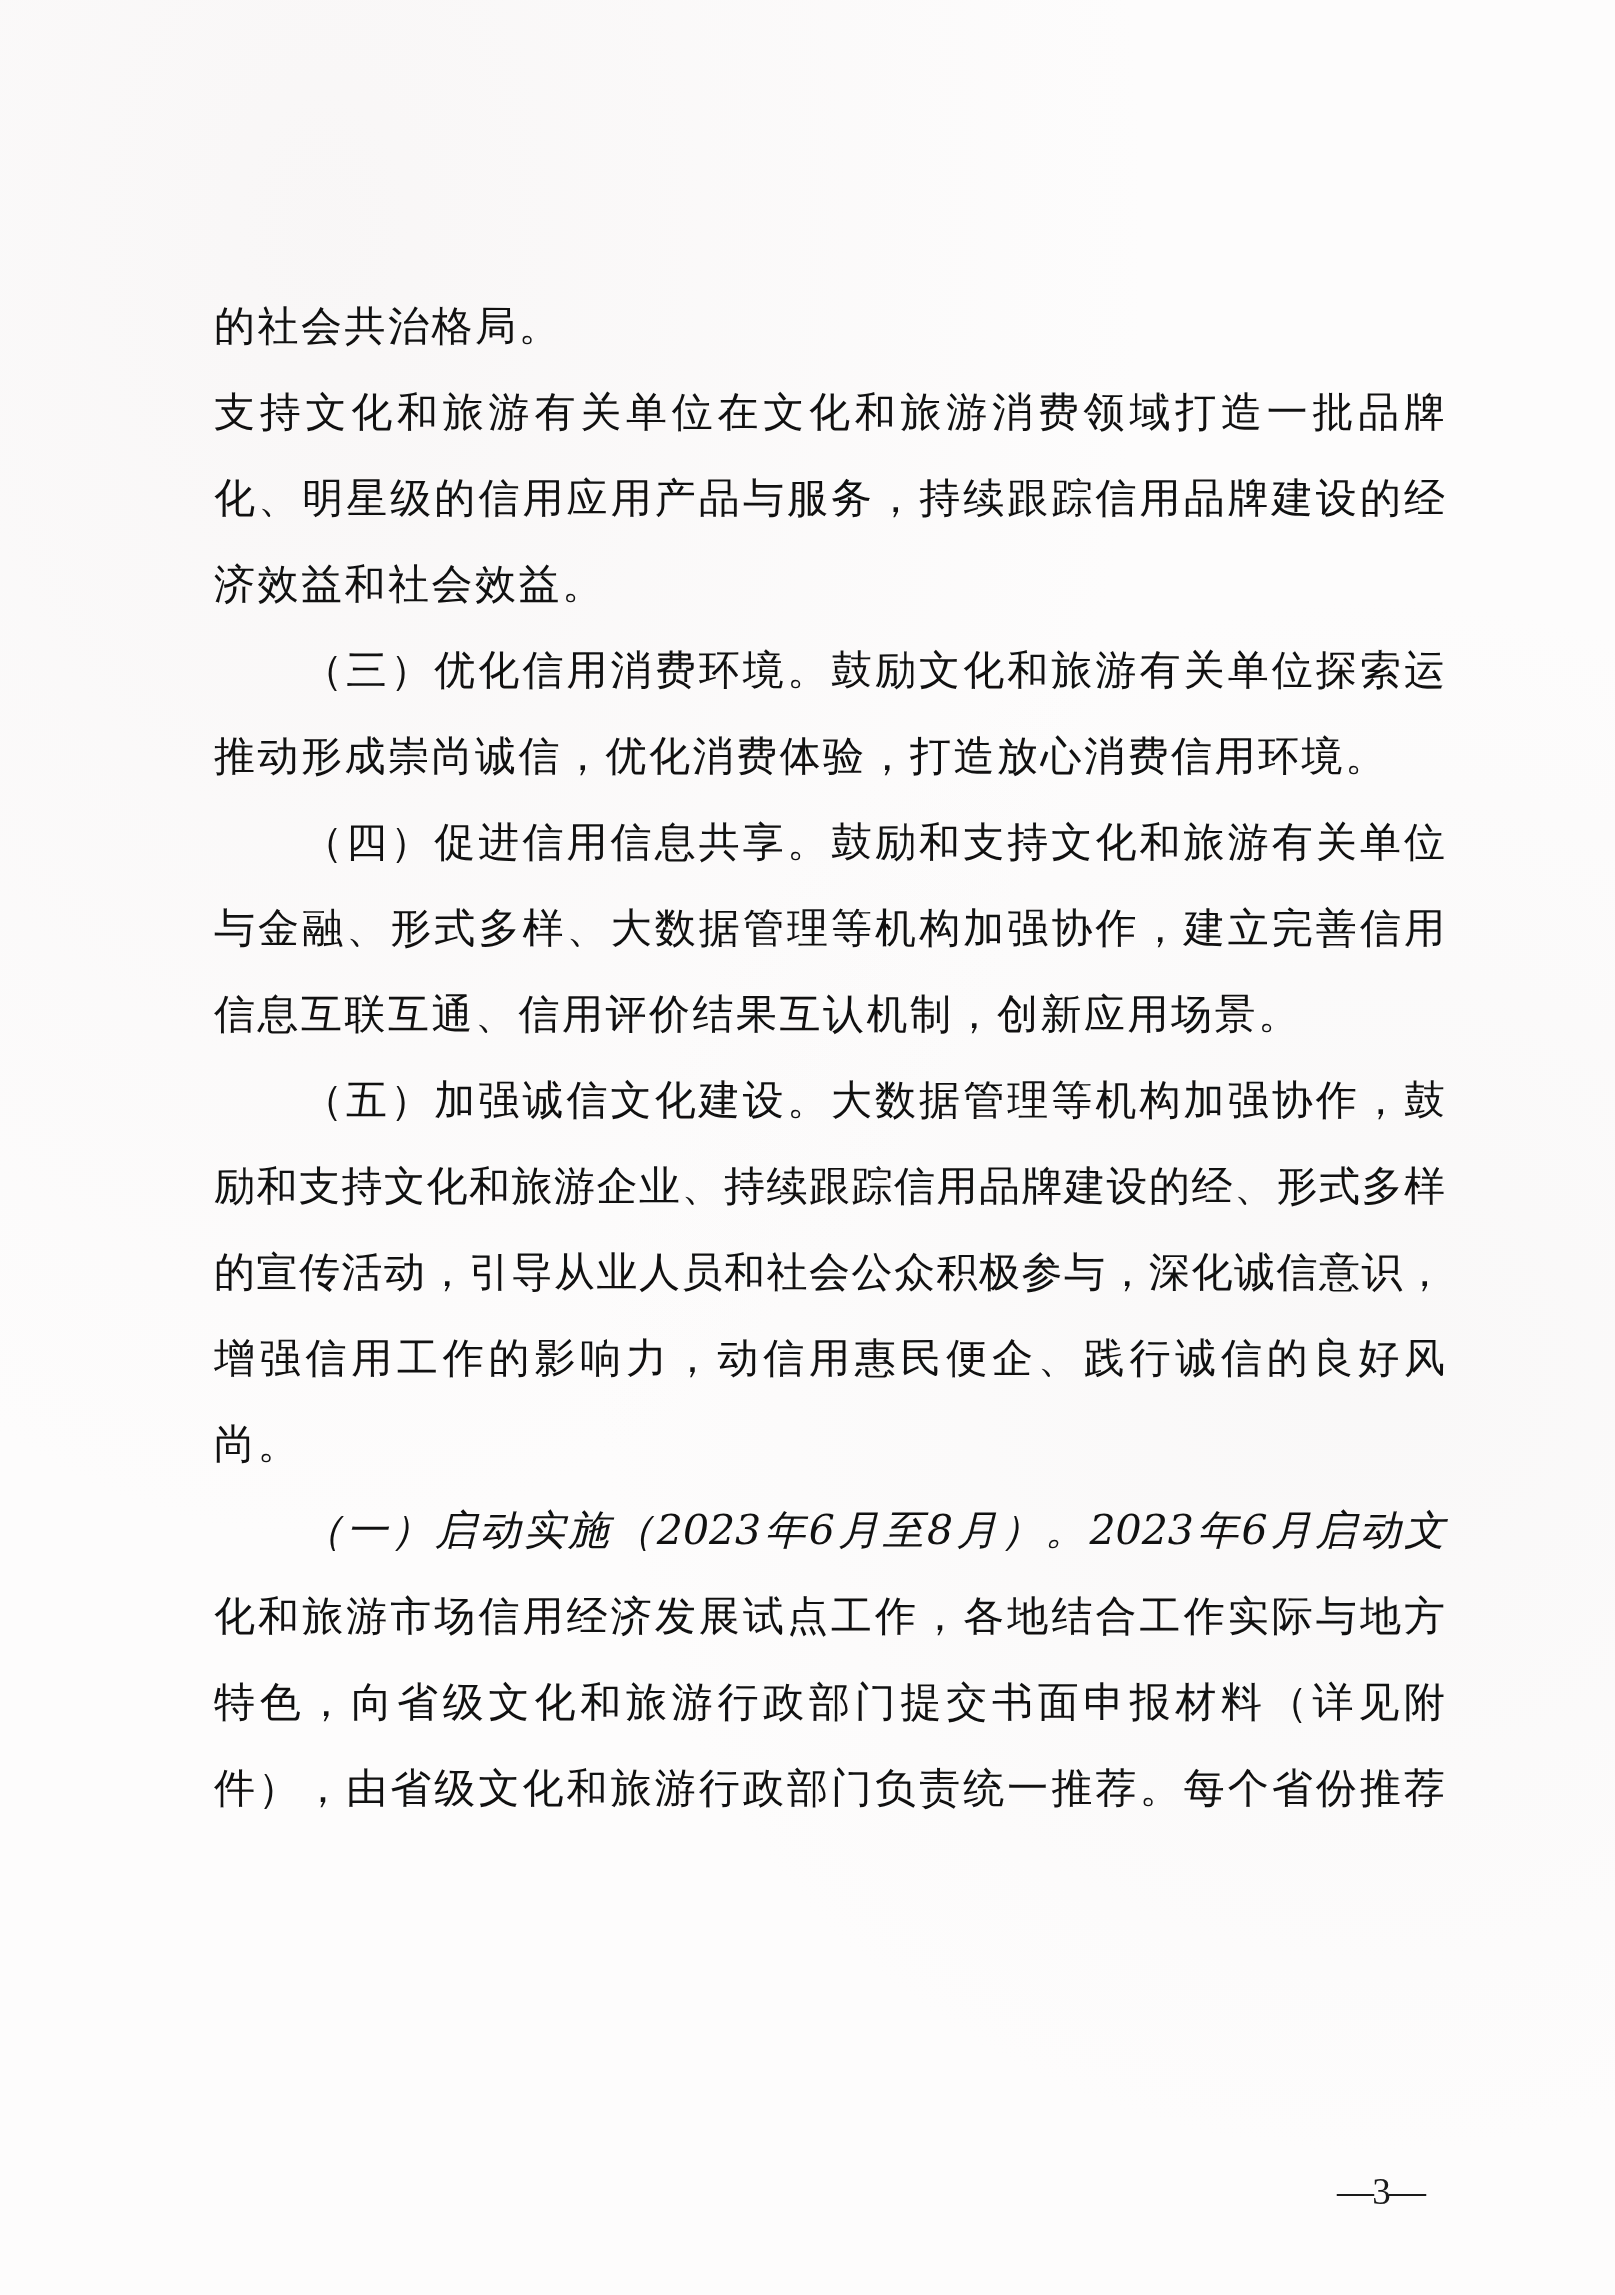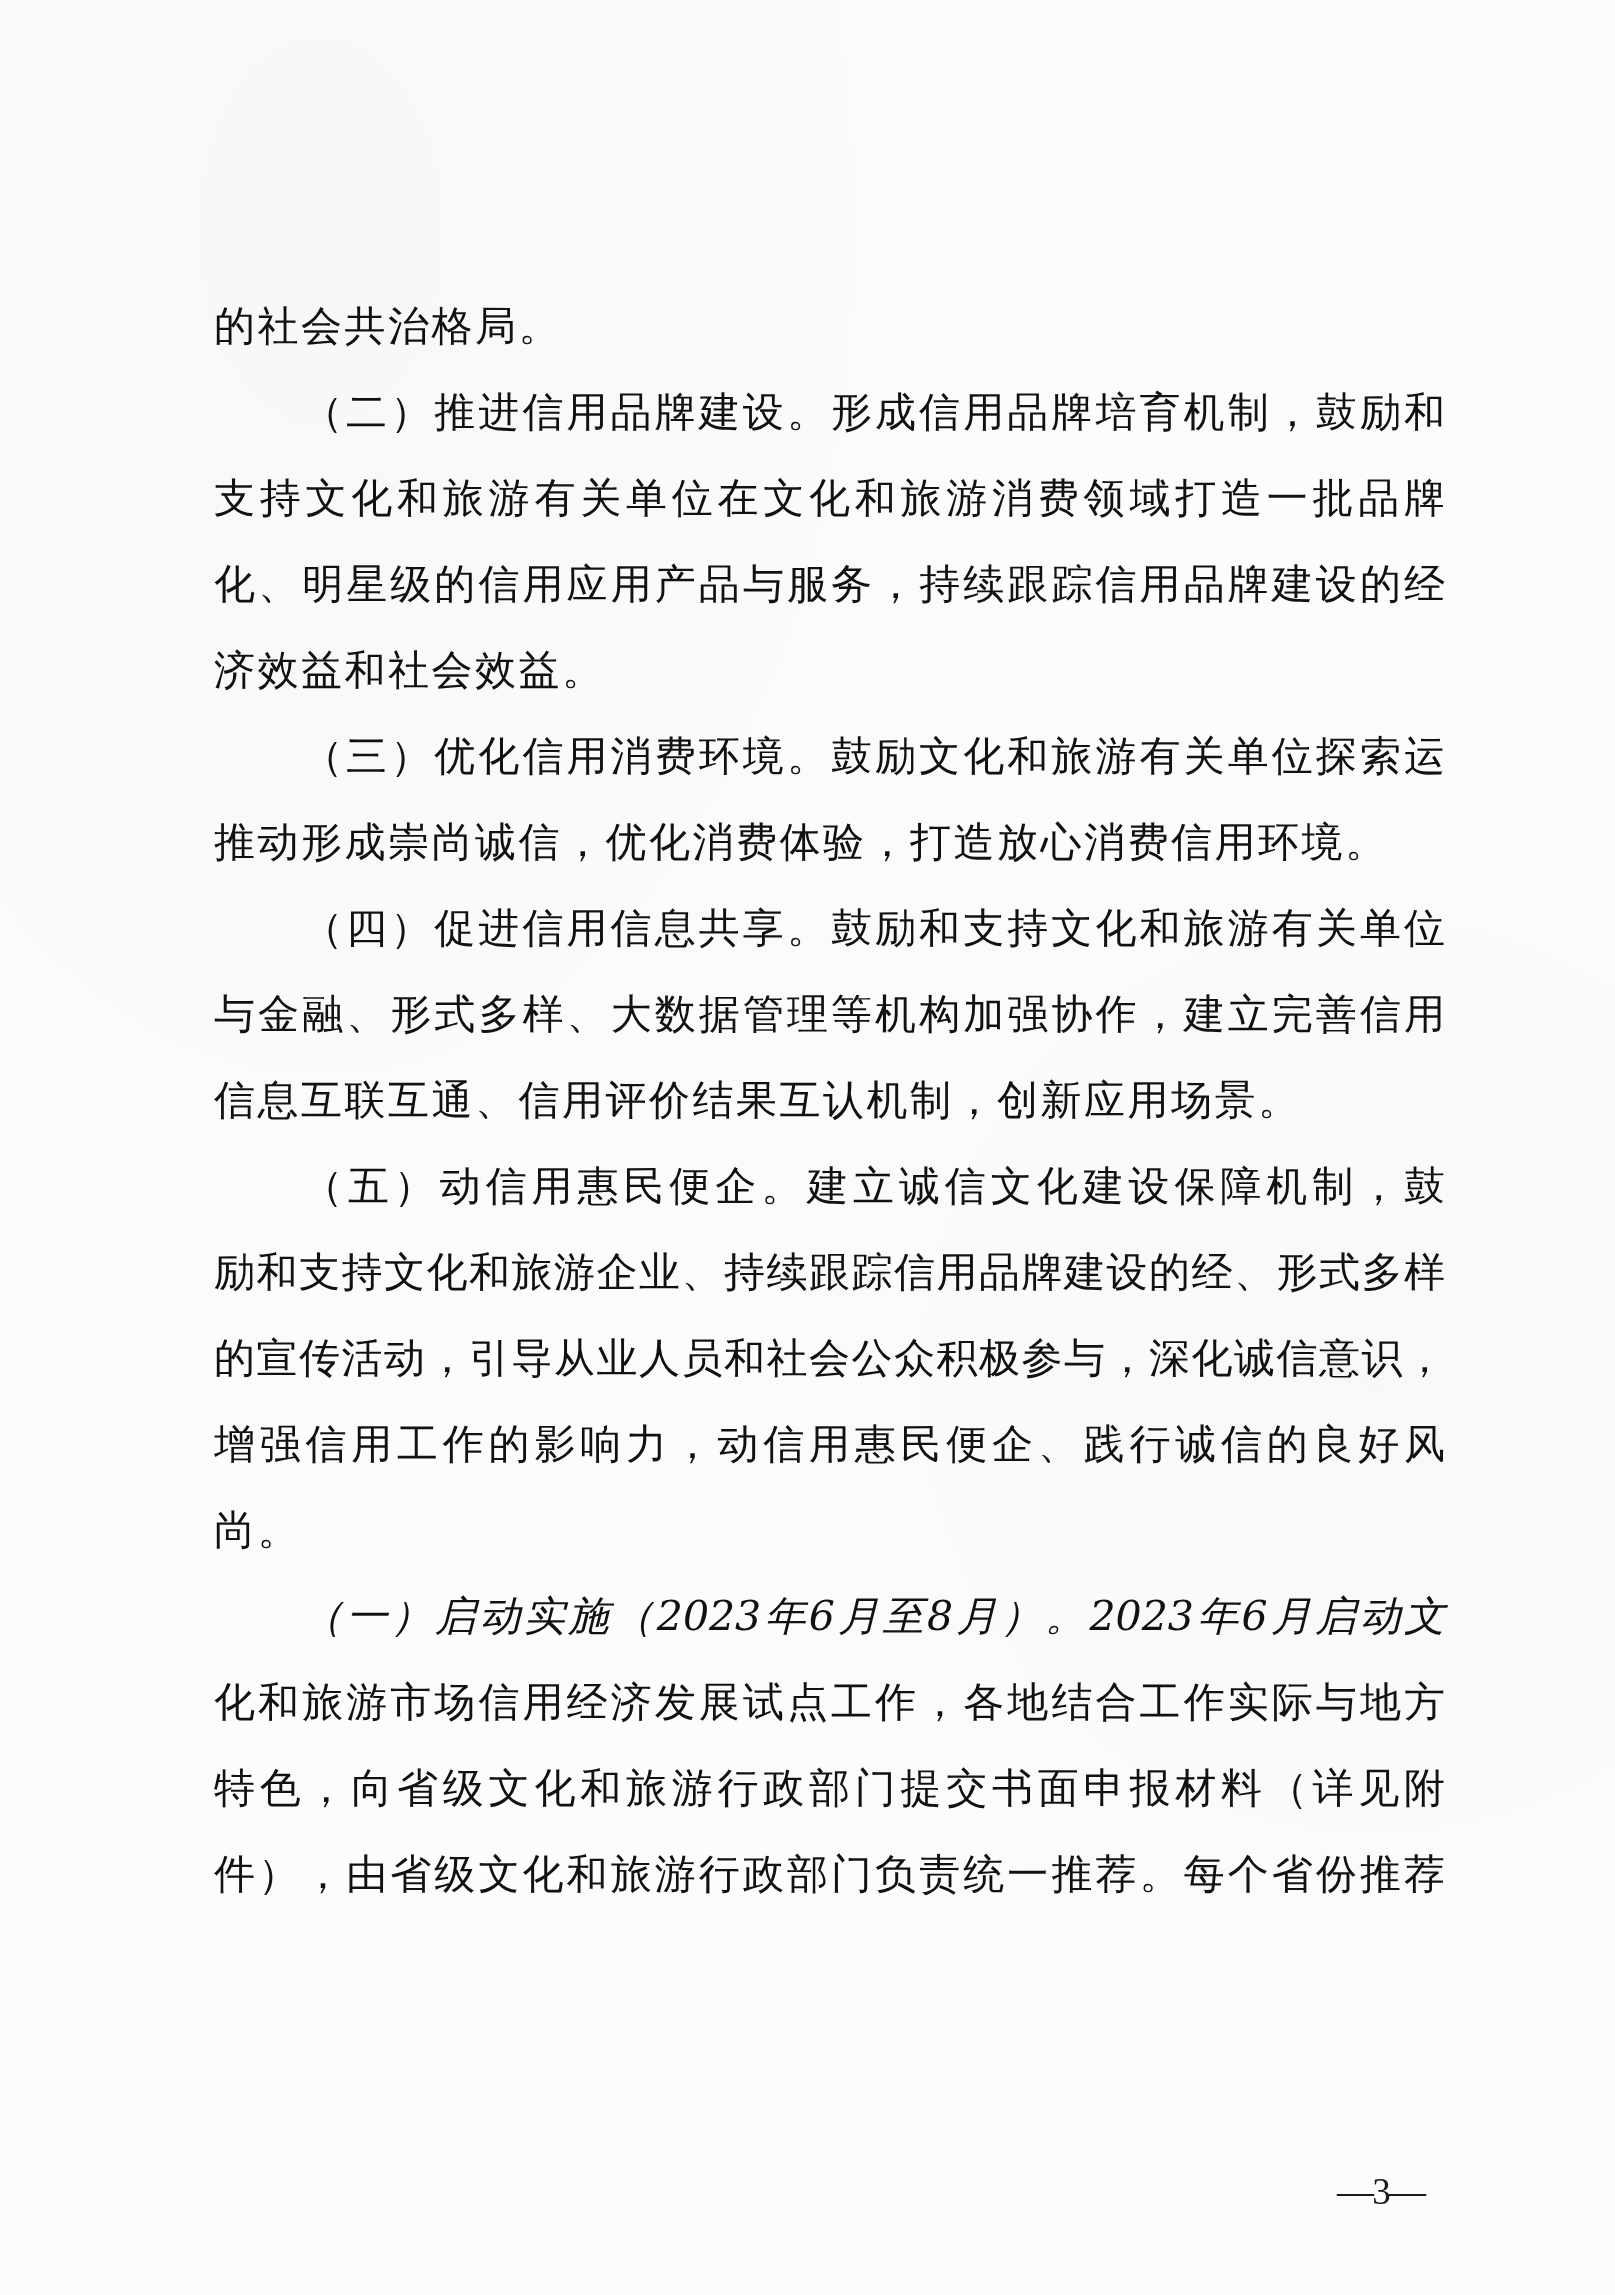--- a/index.html
+++ b/index.html
@@ -69,33 +69,32 @@
       letter-spacing: -1.7px;
     }
   </style>
 </head>
 <body>
 
 <div class="page">
   <div class="body-text">
     <div class="line last">的社会共治格局。</div>
 
-    <div class="line indent">（二）推进信用品牌建设。形成信用品牌培育机制，鼓励和</div>
     <div class="line">支持文化和旅游有关单位在文化和旅游消费领域打造一批品牌</div>
     <div class="line">化、明星级的信用应用产品与服务，持续跟踪信用品牌建设的经</div>
     <div class="line last">济效益和社会效益。</div>
 
     <div class="line indent">（三）优化信用消费环境。鼓励文化和旅游有关单位探索运</div>
     <div class="line last">推动形成崇尚诚信，优化消费体验，打造放心消费信用环境。</div>
 
     <div class="line indent">（四）促进信用信息共享。鼓励和支持文化和旅游有关单位</div>
     <div class="line">与金融、形式多样、大数据管理等机构加强协作，建立完善信用</div>
     <div class="line last">信息互联互通、信用评价结果互认机制，创新应用场景。</div>
 
-    <div class="line indent">（五）动信用惠民便企。建立诚信文化建设保障机制，鼓</div>
+    <div class="line indent">（五）加强诚信文化建设。大数据管理等机构加强协作，鼓</div>
     <div class="line">励和支持文化和旅游企业、持续跟踪信用品牌建设的经、形式多样</div>
     <div class="line">的宣传活动，引导从业人员和社会公众积极参与，深化诚信意识，</div>
     <div class="line">增强信用工作的影响力，动信用惠民便企、践行诚信的良好风</div>
     <div class="line last">尚。</div>
 
 
     <div class="line indent kai">（一）启动实施（2023年6月至8月）。2023年6月启动文</div>
     <div class="line">化和旅游市场信用经济发展试点工作，各地结合工作实际与地方</div>
     <div class="line">特色，向省级文化和旅游行政部门提交书面申报材料（详见附</div>
     <div class="line">件），由省级文化和旅游行政部门负责统一推荐。每个省份推荐</div>

